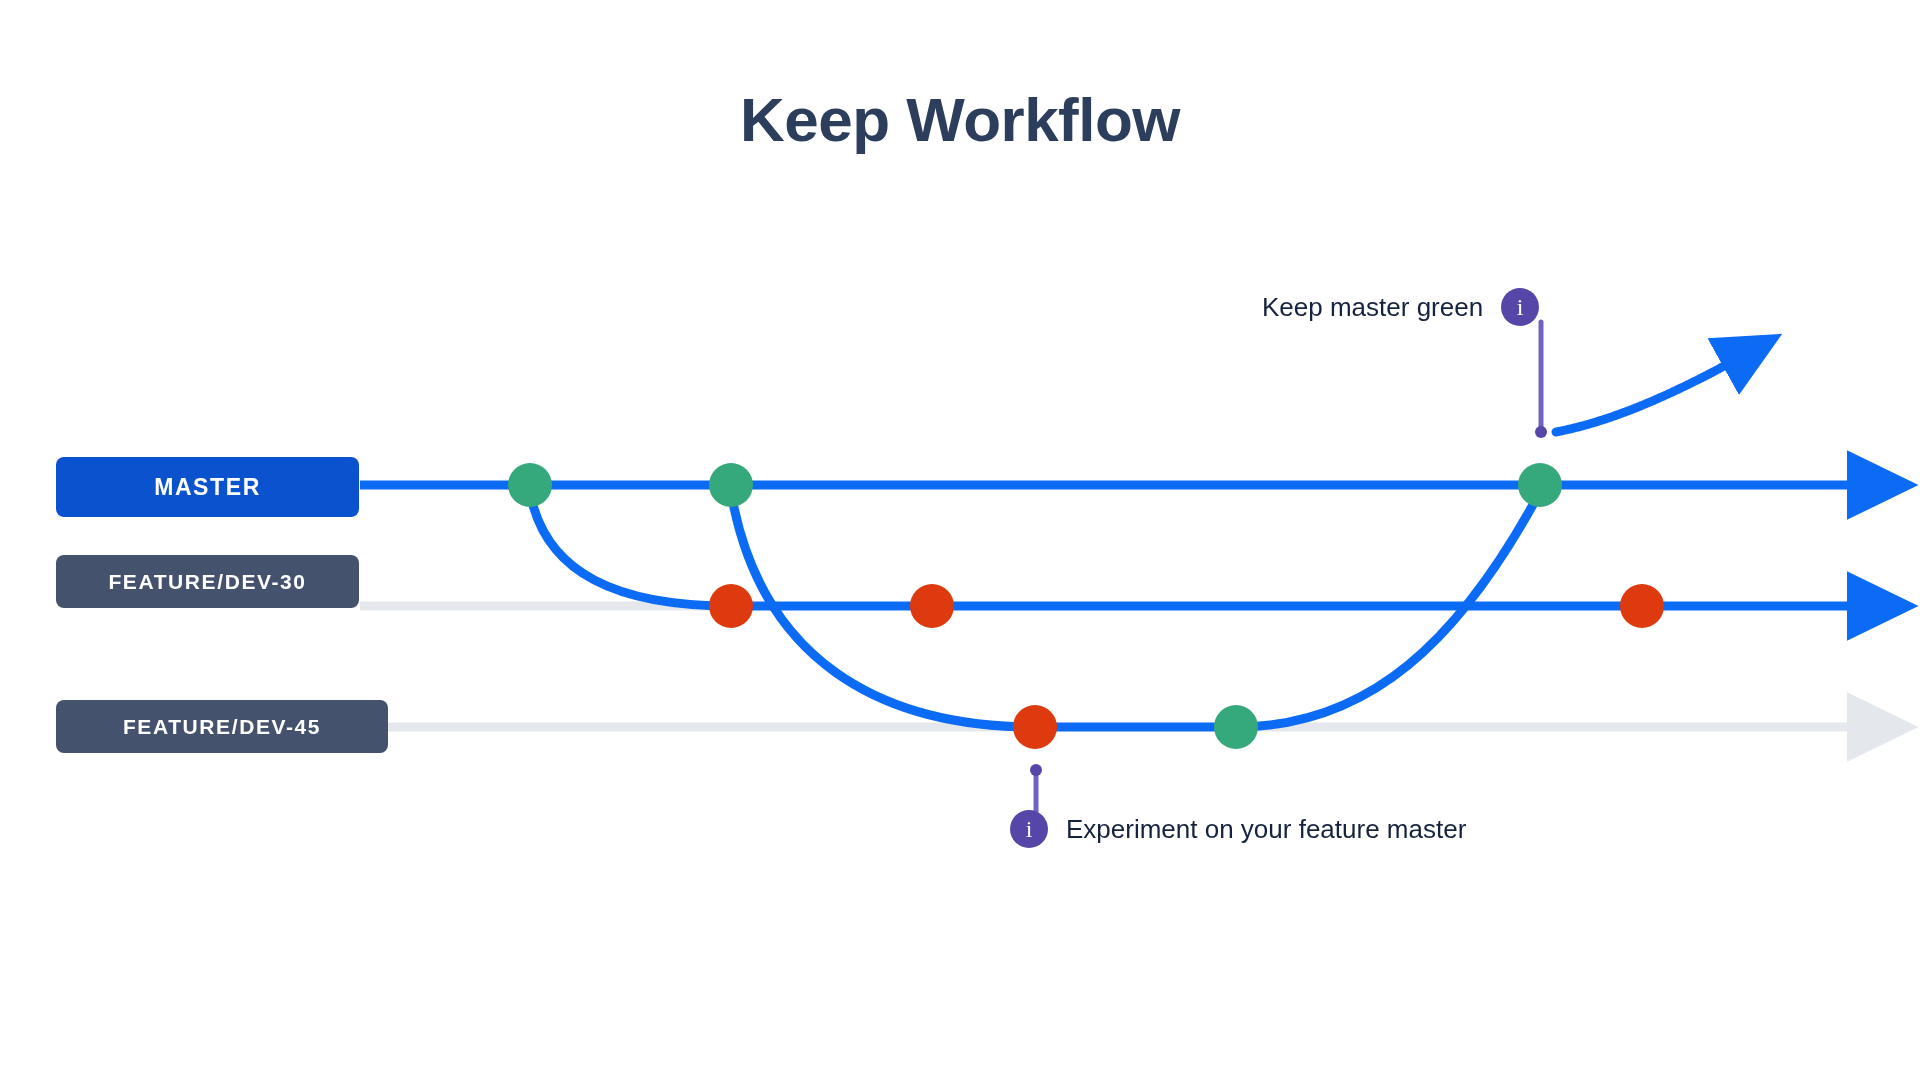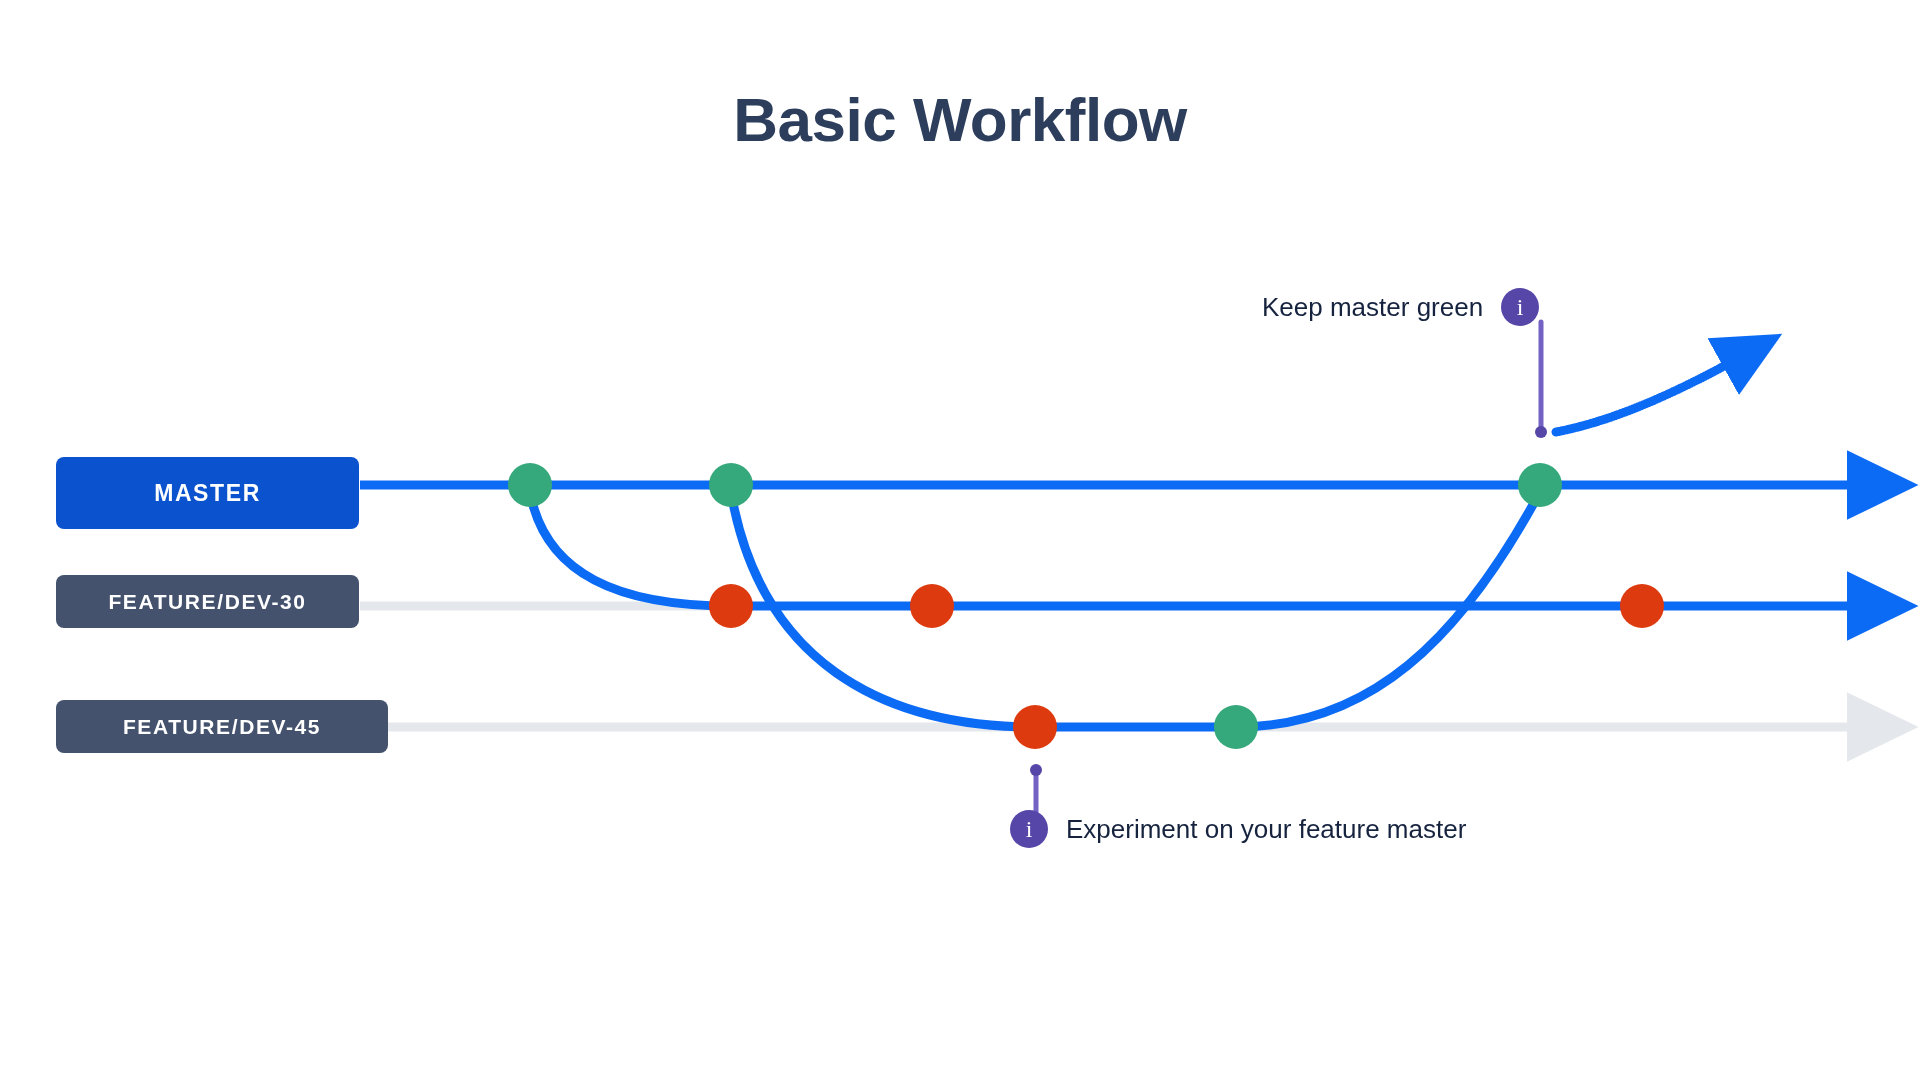--- a/index.html
+++ b/index.html
@@ -56,27 +56,27 @@
     font-weight: bold;
     letter-spacing: 1.6px;
     font-family: "Liberation Sans", sans-serif;
     white-space: nowrap;
     box-sizing: border-box;
   }
   .badge-master {
     left: 56px;
     top: 457px;
     width: 303px;
-    height: 72px;
+    height: 60px;
     background: #0B52CE;
     font-size: 23px;
   }
   .badge-dev30 {
     left: 56px;
-    top: 575px;
+    top: 555px;
     width: 303px;
     height: 53px;
     background: #44526E;
     font-size: 21px;
   }
   .badge-dev45 {
     left: 56px;
     top: 700px;
     width: 332px;
     height: 53px;
@@ -120,21 +120,21 @@
     font-family: "Liberation Serif", serif;
     flex: 0 0 auto;
     line-height: 1;
   }
 </style>
 </head>
 <body>
 
 <div id="canvas">
 
-  <div class="title">Basic Workflow</div>
+  <div class="title">Keep Workflow</div>
 
   <svg id="diagram" viewBox="0 0 1920 1080">
 
     <defs>
       <marker id="arrowBlue" markerWidth="9" markerHeight="9" refX="1.5" refY="4.5" orient="auto" markerUnits="strokeWidth">
         <path d="M0,0.6 L8,4.5 L0,8.4 Z" fill="#0C6BF5"></path>
       </marker>
       <marker id="arrowGray" markerWidth="9" markerHeight="9" refX="1.5" refY="4.5" orient="auto" markerUnits="strokeWidth">
         <path d="M0,0.6 L8,4.5 L0,8.4 Z" fill="#E4E7EC"></path>
       </marker>

